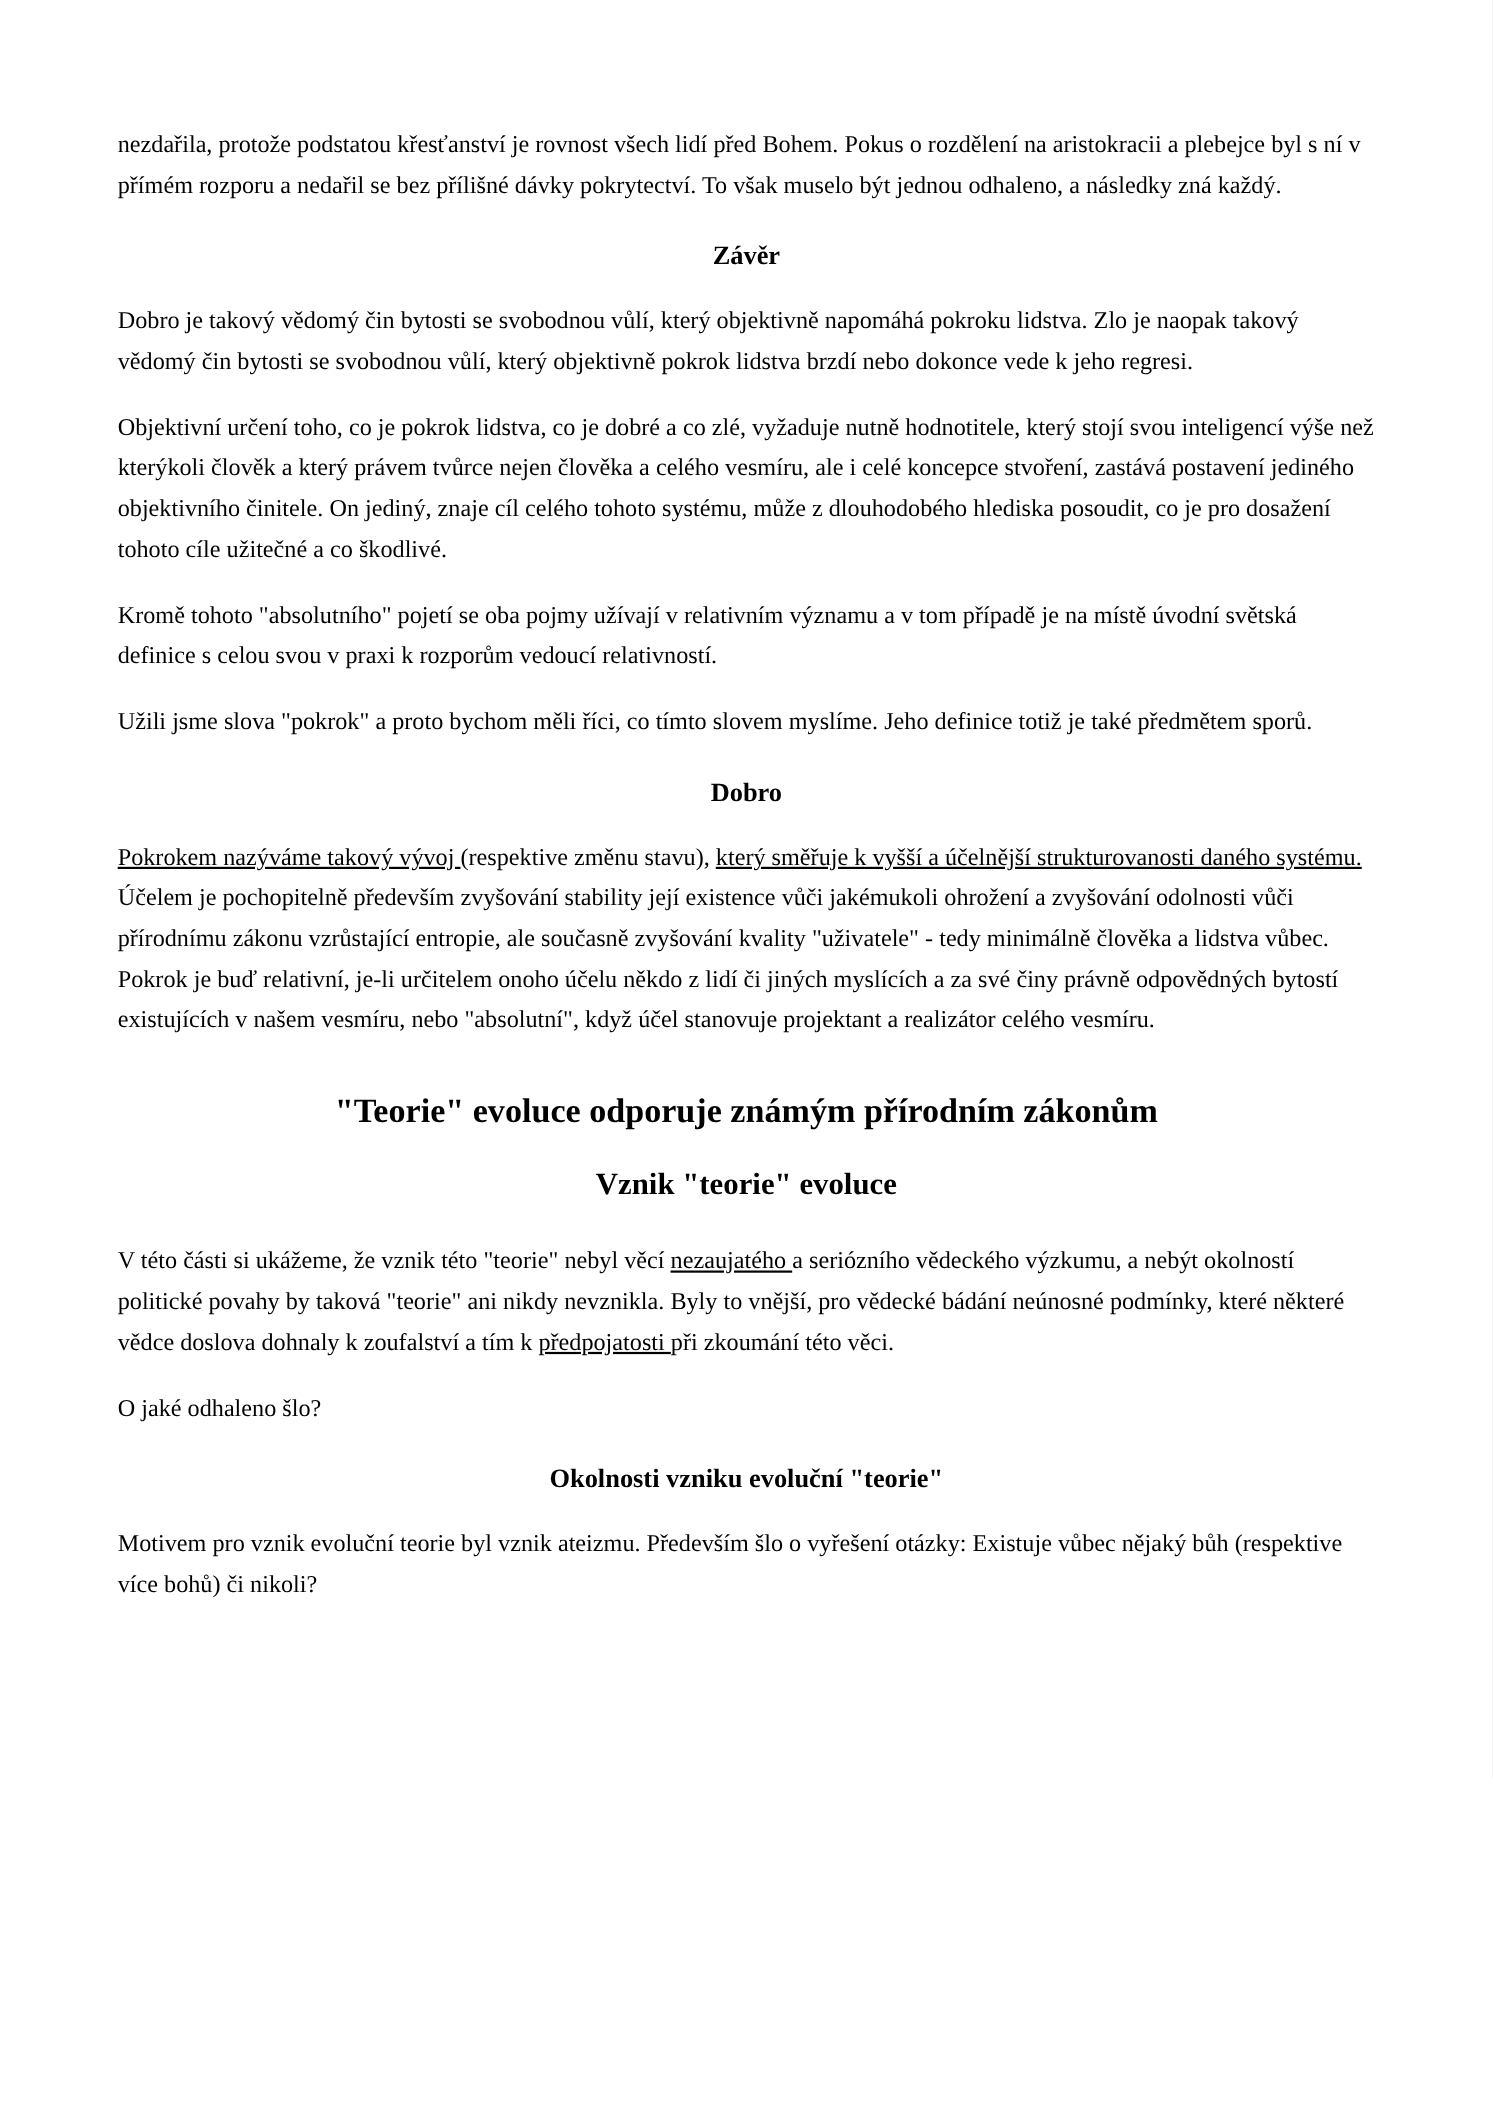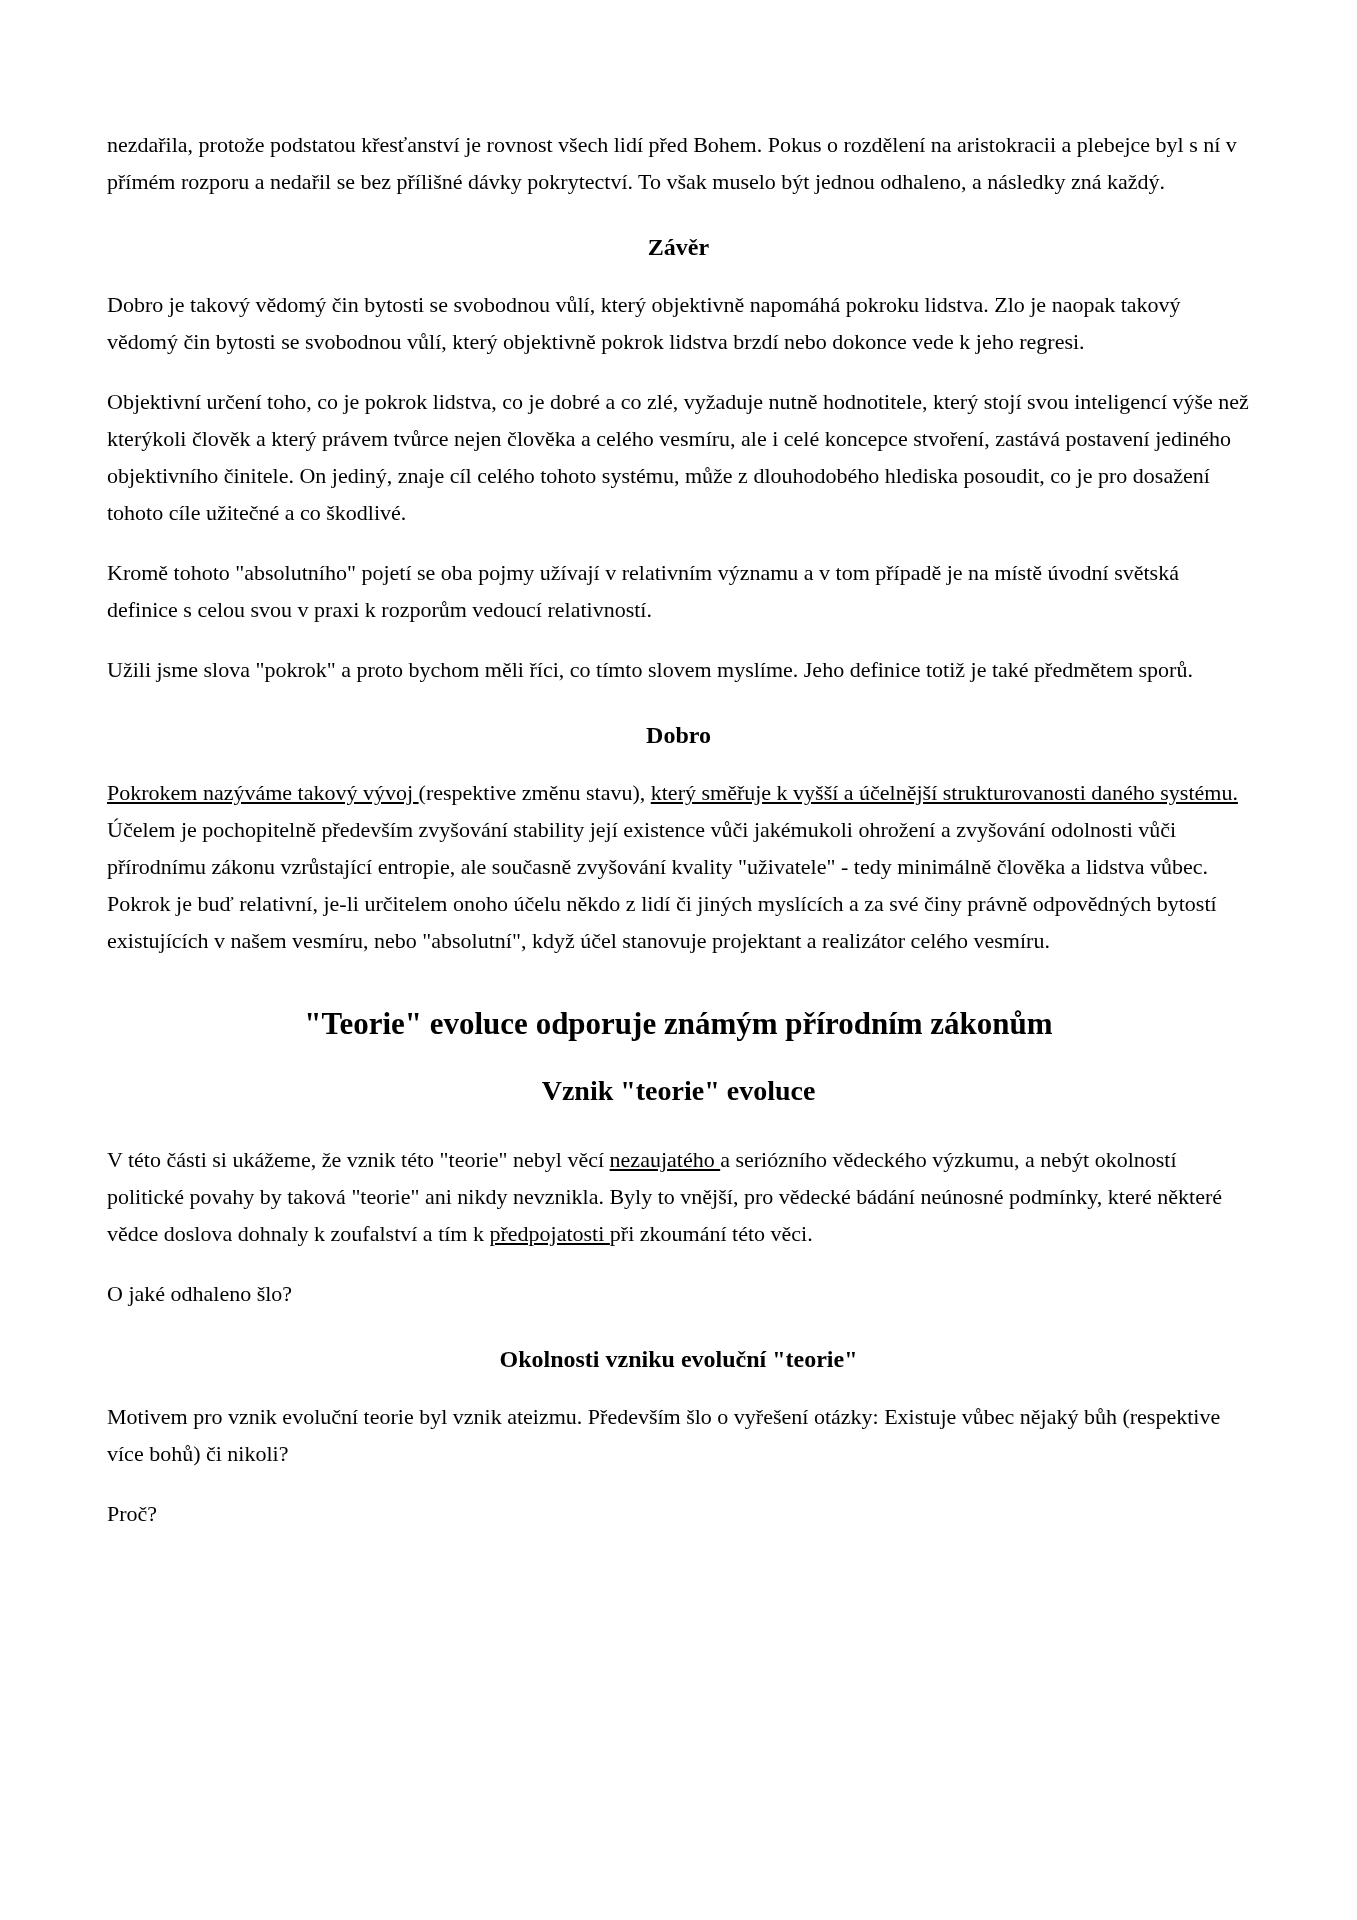--- a/index.html
+++ b/index.html
@@ -17,21 +17,20 @@
     padding: 112px 107px 60px 107px;
     font-family: "Liberation Serif", "DejaVu Serif", serif;
     font-size: 22px;
     line-height: 37px;
     color: #000000;
     overflow: hidden;
   }
   .block { margin: 0 0 23px 0; }
   .body-p {
     text-align: left;
-    margin-top: 14px;
   }
   .h-small {
     font-size: 24px;
     font-weight: bold;
     text-align: center;
     line-height: 34px;
     margin: 30px 0 22px 0;
   }
   .h-large {
     font-size: 31px;
@@ -60,14 +59,13 @@
     <p class="block body-p"><span>Kromě tohoto "absolutního" pojetí se oba pojmy užívají v relativním významu a v tom případě je na místě úvodní světská definice s celou svou v praxi k rozporům vedoucí relativností.</span></p>
     <p class="block body-p"><span>Užili jsme slova "pokrok" a proto bychom měli říci, co tímto slovem myslíme. Jeho definice totiž je také předmětem sporů.</span></p>
     <div class="block h-small"><span>Dobro</span></div>
     <p class="block body-p"><span class="u">Pokrokem nazýváme takový vývoj </span><span>(respektive změnu stavu), </span><span class="u">který směřuje k vyšší a účelnější strukturovanosti daného systému. </span><span>Účelem je pochopitelně především zvyšování stability její existence vůči jakémukoli ohrožení a zvyšování odolnosti vůči přírodnímu zákonu vzrůstající entropie, ale současně zvyšování kvality "uživatele" - tedy minimálně člověka a lidstva vůbec. Pokrok je buď relativní, je-li určitelem onoho účelu někdo z lidí či jiných myslících a za své činy právně odpovědných bytostí existujících v našem vesmíru, nebo "absolutní", když účel stanovuje projektant a realizátor celého vesmíru.</span></p>
     <div class="block h-large"><span>"Teorie" evoluce odporuje známým přírodním zákonům</span></div>
     <div class="block h-medium"><span>Vznik "teorie" evoluce</span></div>
     <p class="block body-p"><span>V této části si ukážeme, že vznik této "teorie" nebyl věcí </span><span class="u">nezaujatého </span><span>a seriózního vědeckého výzkumu, a nebýt okolností politické povahy by taková "teorie" ani nikdy nevznikla. Byly to vnější, pro vědecké bádání neúnosné podmínky, které některé vědce doslova dohnaly k zoufalství a tím k </span><span class="u">předpojatosti </span><span>při zkoumání této věci.</span></p>
     <p class="block body-p"><span>O jaké odhaleno šlo?</span></p>
     <div class="block h-small"><span>Okolnosti vzniku evoluční "teorie"</span></div>
     <p class="block body-p"><span>Motivem pro vznik evoluční teorie byl vznik ateizmu. Především šlo o vyřešení otázky: Existuje vůbec nějaký bůh (respektive více bohů) či nikoli?</span></p>
-    <p class="block body-p"><span>Proč?</span></p>
   </div>
 
 </body></html>

